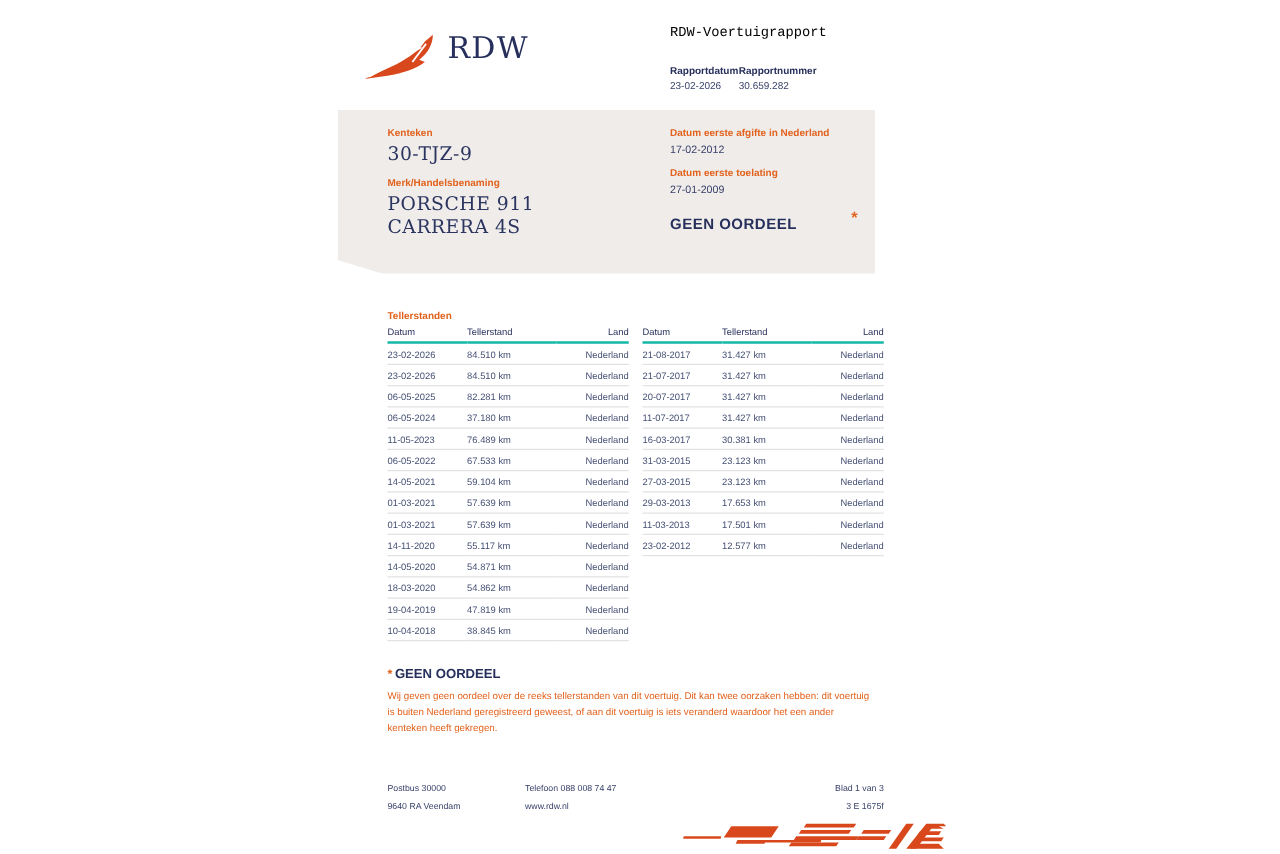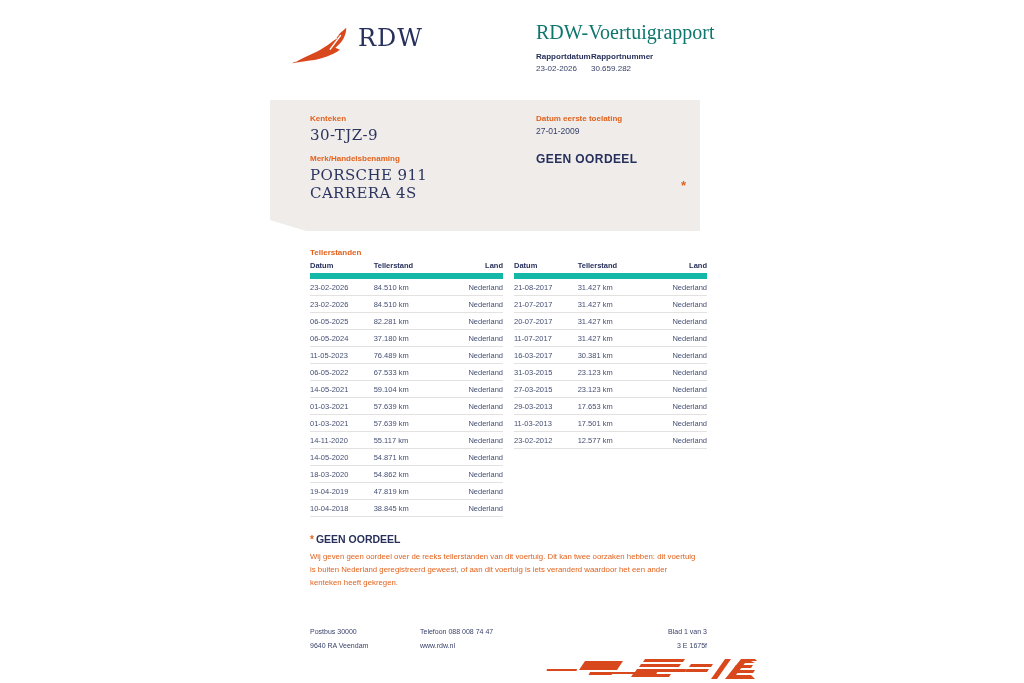--- a/index.html
+++ b/index.html
@@ -7,28 +7,28 @@
               font-family:"Liberation Sans", sans-serif; }
   .page { position:relative; width:1024px; height:683px; background:#fff; }
 
   
   .logo-wrap { position:absolute; left:288px; top:22px; width:130px; height:44px; }
   .logo-svg { position:absolute; left:0; top:4px; width:62px; height:40px; }
   .logo-word { position:absolute; left:70px; top:2px; font-family:"DejaVu Serif", serif;
                font-size:24px; color:#27305c; letter-spacing:1px; }
 
   .title-block { position:absolute; left:536px; top:21px; }
-  .doc-title { font-family:Liberation Serif, serif; font-size:20px; color:#0f766e; }
+  .doc-title { font-family:Liberation Mono, monospace; font-size:11px; color:#000000; }
   .report-meta { position:absolute; left:536px; top:52px; display:flex; gap:9px; }
   .meta-col .lbl { font-size:8px; font-weight:bold; color:#27305c; margin-bottom:3px; }
   .meta-col .val { font-size:8px; color:#39426b; }
   .meta-col:first-child { width:46px; }
 
   
-  .vehicle-box { position:absolute; left:270px; top:100px; width:430px; height:131px;
+  .vehicle-box { position:absolute; left:270px; top:88px; width:430px; height:131px;
                  background:#efecea;
                  clip-path: polygon(0 0, 100% 0, 100% 100%, 36px 100%, 0 calc(100% - 11px)); padding-left: 20px; }
   .vb-left  { position:absolute; left:40px;  top:14px; }
   .vb-right { position:absolute; left:266px; top:14px; }
   .fld-lbl { font-size:8px; font-weight:bold; color:#e2621d; margin-bottom:3px; }
   .fld-val-serif { font-family:"DejaVu Serif", serif; font-size:15px; color:#2b3560;
                    letter-spacing:0.4px; line-height:18px; }
   .fld-val-sans { font-size:8.5px; color:#39426b; }
   .fld { margin-bottom:10px; }
   .oordeel { margin-top:16px; font-size:12px; font-weight:bold; color:#27305c;
@@ -36,22 +36,22 @@
   .oordeel-star { position:absolute; right:14px; top:78px; color:#e2621d;
                   font-size:13px; font-weight:bold; }
 
   
   .section-title { position:absolute; left:310px; top:248px; font-size:8px;
                    font-weight:bold; color:#e2621d; }
   table.odo { position:absolute; top:258px; width:193px; border-collapse:collapse;
               font-size:7.5px; color:#444f74; table-layout:fixed; }
   table.odo.left  { left:310px; }
   table.odo.right { left:514px; }
-  table.odo th { font-weight:bold; color:#27305c; text-align:left; padding:3px 0 3px 0;
-                 border-bottom:6px solid #14b8a6; }
+  table.odo th { font-weight:normal; color:#27305c; text-align:left; padding:3px 0 3px 0;
+                 border-bottom:2px solid #14b8a6; }
   table.odo th:nth-child(1), table.odo td:nth-child(1) { width:33%; }
   table.odo th:nth-child(2), table.odo td:nth-child(2) { width:37%; }
   table.odo th:nth-child(3), table.odo td:nth-child(3) { width:30%; text-align:right; }
   table.odo td { padding:3.5px 0; border-bottom:1px solid #e4e2e0; }
 
   
   .footnote { position:absolute; left:310px; top:533px; width:390px; }
   .footnote-head { font-size:10.5px; font-weight:bold; color:#27305c; margin-bottom:5px; }
   .footnote-head .mark { color:#e2621d; margin-right:2px; font-size:10px; }
   .footnote-text { font-size:7.8px; color:#e2621d; line-height:13px; }
@@ -103,20 +103,24 @@
         <div class="fld-val-serif">30-TJZ-9</div>
       </div>
       <div class="fld">
         <div class="fld-lbl">Merk/Handelsbenaming</div>
         <div class="fld-val-serif">PORSCHE 911</div>
         <div class="fld-val-serif">CARRERA 4S</div>
       </div>
     </div>
     <div class="vb-right">
       <div class="fld">
+        <div class="fld-lbl">Datum eerste afgifte in Nederland</div>
+        <div class="fld-val-sans">17-02-2012</div>
+      </div>
+      <div class="fld">
         <div class="fld-lbl">Datum eerste toelating</div>
         <div class="fld-val-sans">27-01-2009</div>
       </div>
       <div class="oordeel">GEEN OORDEEL</div>
     </div>
     <div class="oordeel-star">*</div>
   </div>
 
   <div class="section-title">Tellerstanden</div>
 

